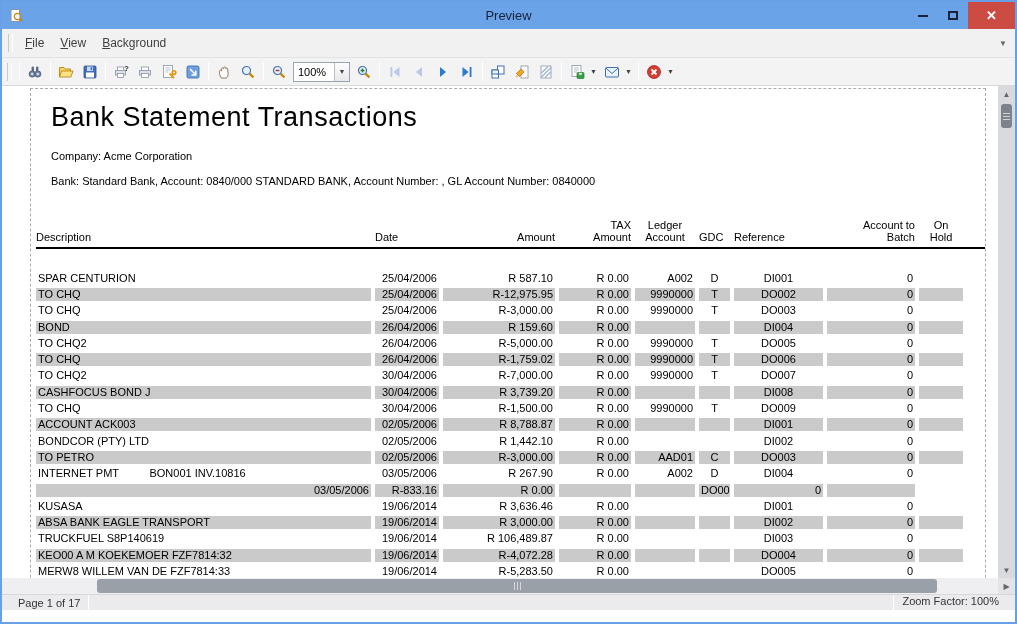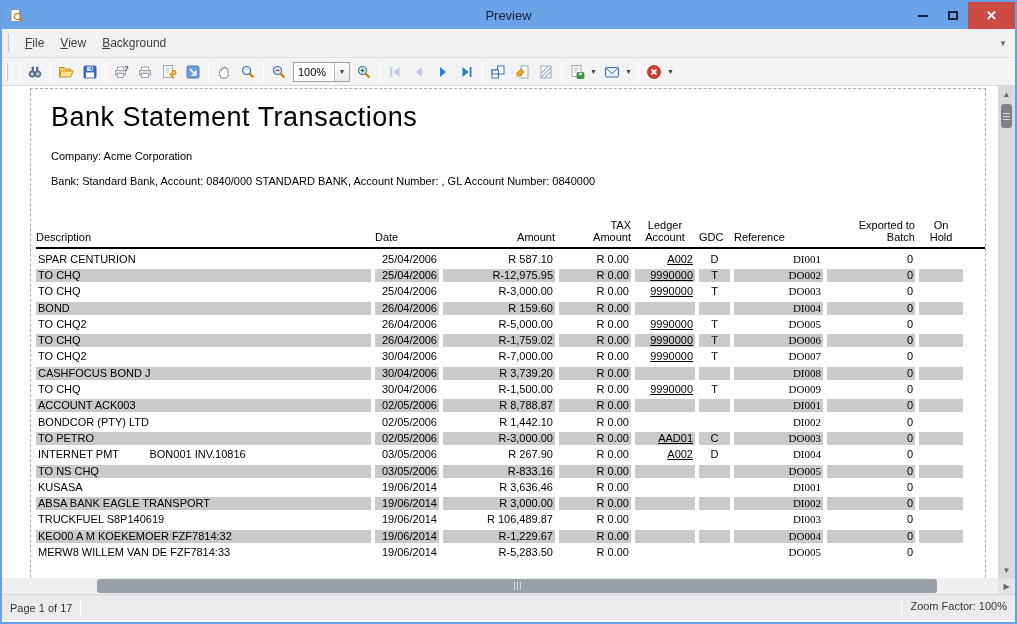--- a/index.html
+++ b/index.html
@@ -34,47 +34,47 @@
   .content{position:relative;height:508px;background:#fff;overflow:hidden;}
   .page{position:absolute;left:28px;top:2px;width:956px;height:600px;border-left:1px dashed #ababab;border-right:1px dashed #ababab;border-top:1px dashed #ababab;padding:0 0 0 5px;}
   .report-head{padding:12px 0 0 15px;color:#000;}
   .report-title{font-size:27px;letter-spacing:.5px;line-height:32px;}
   .report-company{font-size:11px;margin-top:17px;}
   .report-bank{font-size:11px;margin-top:13px;}
   .thead-row,.trow{display:grid;grid-template-columns:335px 64px 112px 72px 60px 31px 89px 88px 44px;column-gap:4px;}
   .thead{margin-top:32px;}
   .thead-row{align-items:end;padding-bottom:4px;border-bottom:2px solid #000;}
   .hcell{font-size:11px;line-height:12px;}
-  .tbody{padding-top:2px;}
+  .tbody{padding-top:21px;}
   .trow{height:16.3px;align-items:center;}
   .cell{font-size:11px;line-height:13px;height:13px;overflow:hidden;padding:0 2px;white-space:pre;}
   .shaded .cell{background:#cacaca;}
   .c-desc{text-align:left;}
   .c-date{text-align:right;}
   .c-amount{text-align:right;}
   .c-tax{text-align:right;}
-  .c-ledger{text-align:right;text-decoration:underline;}
+  .c-ledger{text-align:right;}
   .c-gdc{text-align:center;}
-  .c-ref{text-align:right;font-family:Liberation Serif, serif;}
+  .c-ref{text-align:center;}
   .c-batch{text-align:right;}
   .c-hold{text-align:center;}
   .ha-r{text-align:right;}
   .ha-c{text-align:center;}
   
   .vscroll{position:absolute;top:0;right:0;width:17px;height:492px;background:#d9dade;display:flex;flex-direction:column;align-items:center;}
   .vs-up,.vs-down{width:17px;height:16px;display:flex;align-items:center;justify-content:center;color:#63666d;font-size:8px;}
   .vs-thumb{width:11px;height:24px;background:#7e8289;border-radius:3px;margin-top:2px;display:flex;flex-direction:column;justify-content:center;gap:2px;align-items:center;}
   .vs-thumb i{display:block;width:7px;height:1px;background:#cfd2d6;}
   .vs-down{margin-top:auto;}
   .hscroll{position:absolute;left:0;bottom:0;height:16px;width:1013px;background:#efeff1;display:flex;align-items:center;}
   .hs-thumb{position:absolute;left:95px;width:840px;height:14px;top:1px;background:#9aa0a8;border-radius:3px;display:flex;align-items:center;justify-content:center;gap:2px;}
   .hs-thumb i{display:block;width:1px;height:8px;background:#d6d9dd;}
   .hs-right{position:absolute;right:0;width:17px;height:16px;display:flex;align-items:center;justify-content:center;color:#63666d;font-size:8px;background:#e4e4e7;}
   
-  .statusbar{height:26px;background:#ebebee;border-top:1px solid #d8d8db;display:flex;align-items:center;font-size:11px;color:#333;padding:0 8px;}
+  .statusbar{height:16px;background:#ebebee;border-top:1px solid #d8d8db;display:flex;align-items:center;font-size:11px;color:#333;padding:0 16px;}
   .sb-sep{width:1px;height:16px;background:#cfcfcf;border-right:1px solid #fff;margin:0 8px;}
   .sb-right{margin-left:auto;display:flex;align-items:flex-start;}
 </style>
 </head>
 <body>
 
 <div class="window">
 
   <div class="titlebar">
     <svg class="app-icon" viewBox="0 0 16 16">
@@ -289,21 +289,21 @@
               <span style="display:block">TAX</span>
               <span style="display:block">Amount</span>
             </span>
           <span class="hcell ha-c">
               <span style="display:block">Ledger</span>
               <span style="display:block">Account</span>
             </span>
           <span class="hcell">GDC</span>
           <span class="hcell">Reference</span>
           <span class="hcell ha-r">
-              <span style="display:block">Exported to</span>
+              <span style="display:block">Account to</span>
               <span style="display:block">Batch</span>
             </span>
           <span class="hcell ha-c">
               <span style="display:block">On</span>
               <span style="display:block">Hold</span>
             </span>
         </div>
       </div>
       <div class="tbody">
           <div class="trow">
@@ -443,21 +443,20 @@
             <span class="cell c-date">03/05/2006</span>
             <span class="cell c-amount">R 267.90</span>
             <span class="cell c-tax">R 0.00</span>
             <span class="cell c-ledger">A002</span>
             <span class="cell c-gdc">D</span>
             <span class="cell c-ref">DI004</span>
             <span class="cell c-batch">0</span>
             <span class="cell c-hold"></span>
           </div>
           <div class="trow shaded">
-            <span class="cell c-desc">TO NS CHQ</span>
             <span class="cell c-date">03/05/2006</span>
             <span class="cell c-amount">R-833.16</span>
             <span class="cell c-tax">R 0.00</span>
             <span class="cell c-ledger"></span>
             <span class="cell c-gdc"></span>
             <span class="cell c-ref">DO005</span>
             <span class="cell c-batch">0</span>
             <span class="cell c-hold"></span>
           </div>
           <div class="trow">
@@ -489,21 +488,21 @@
             <span class="cell c-tax">R 0.00</span>
             <span class="cell c-ledger"></span>
             <span class="cell c-gdc"></span>
             <span class="cell c-ref">DI003</span>
             <span class="cell c-batch">0</span>
             <span class="cell c-hold"></span>
           </div>
           <div class="trow shaded">
             <span class="cell c-desc">KEO00 A M KOEKEMOER FZF7814:32</span>
             <span class="cell c-date">19/06/2014</span>
-            <span class="cell c-amount">R-1,229.67</span>
+            <span class="cell c-amount">R-4,072.28</span>
             <span class="cell c-tax">R 0.00</span>
             <span class="cell c-ledger"></span>
             <span class="cell c-gdc"></span>
             <span class="cell c-ref">DO004</span>
             <span class="cell c-batch">0</span>
             <span class="cell c-hold"></span>
           </div>
           <div class="trow">
             <span class="cell c-desc">MERW8 WILLEM VAN DE FZF7814:33</span>
             <span class="cell c-date">19/06/2014</span>

